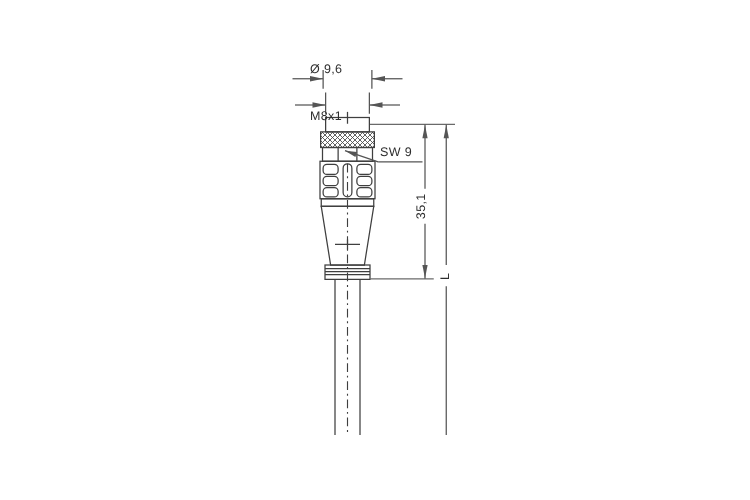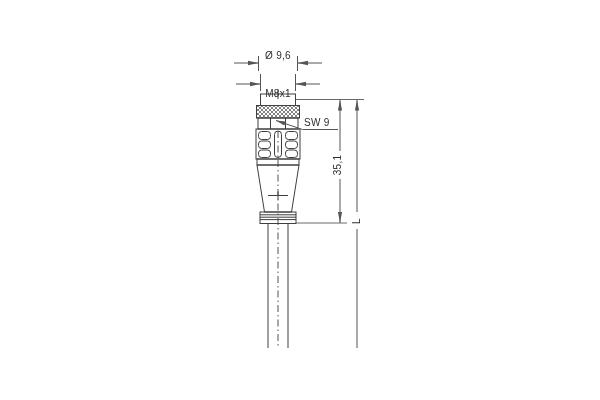--- a/index.html
+++ b/index.html
@@ -5,21 +5,21 @@
   html,body{margin:0;padding:0;background:#fff;}
   .canvas{
     position:relative;width:600px;height:400px;background:#fff;
     font-family:"Liberation Sans",sans-serif;overflow:hidden;
   }
   .canvas svg{position:absolute;left:0;top:0;}
   .lbl{
     position:absolute;color:#2e2e2e;font-size:10px;line-height:12px;
     white-space:nowrap;letter-spacing:.3px;
   }
-  .lbl.center{text-align:center;}
+  .lbl.center{}
   .lbl.rot{transform:rotate(-90deg);transform-origin:center center;text-align:center;}
 </style>
 </head>
 <body>
 
 <div class="canvas">
 
   <svg width="600" height="400" viewBox="0 0 600 400">
     <defs>
       <pattern id="knurl" width="4" height="4" patternUnits="userSpaceOnUse">

